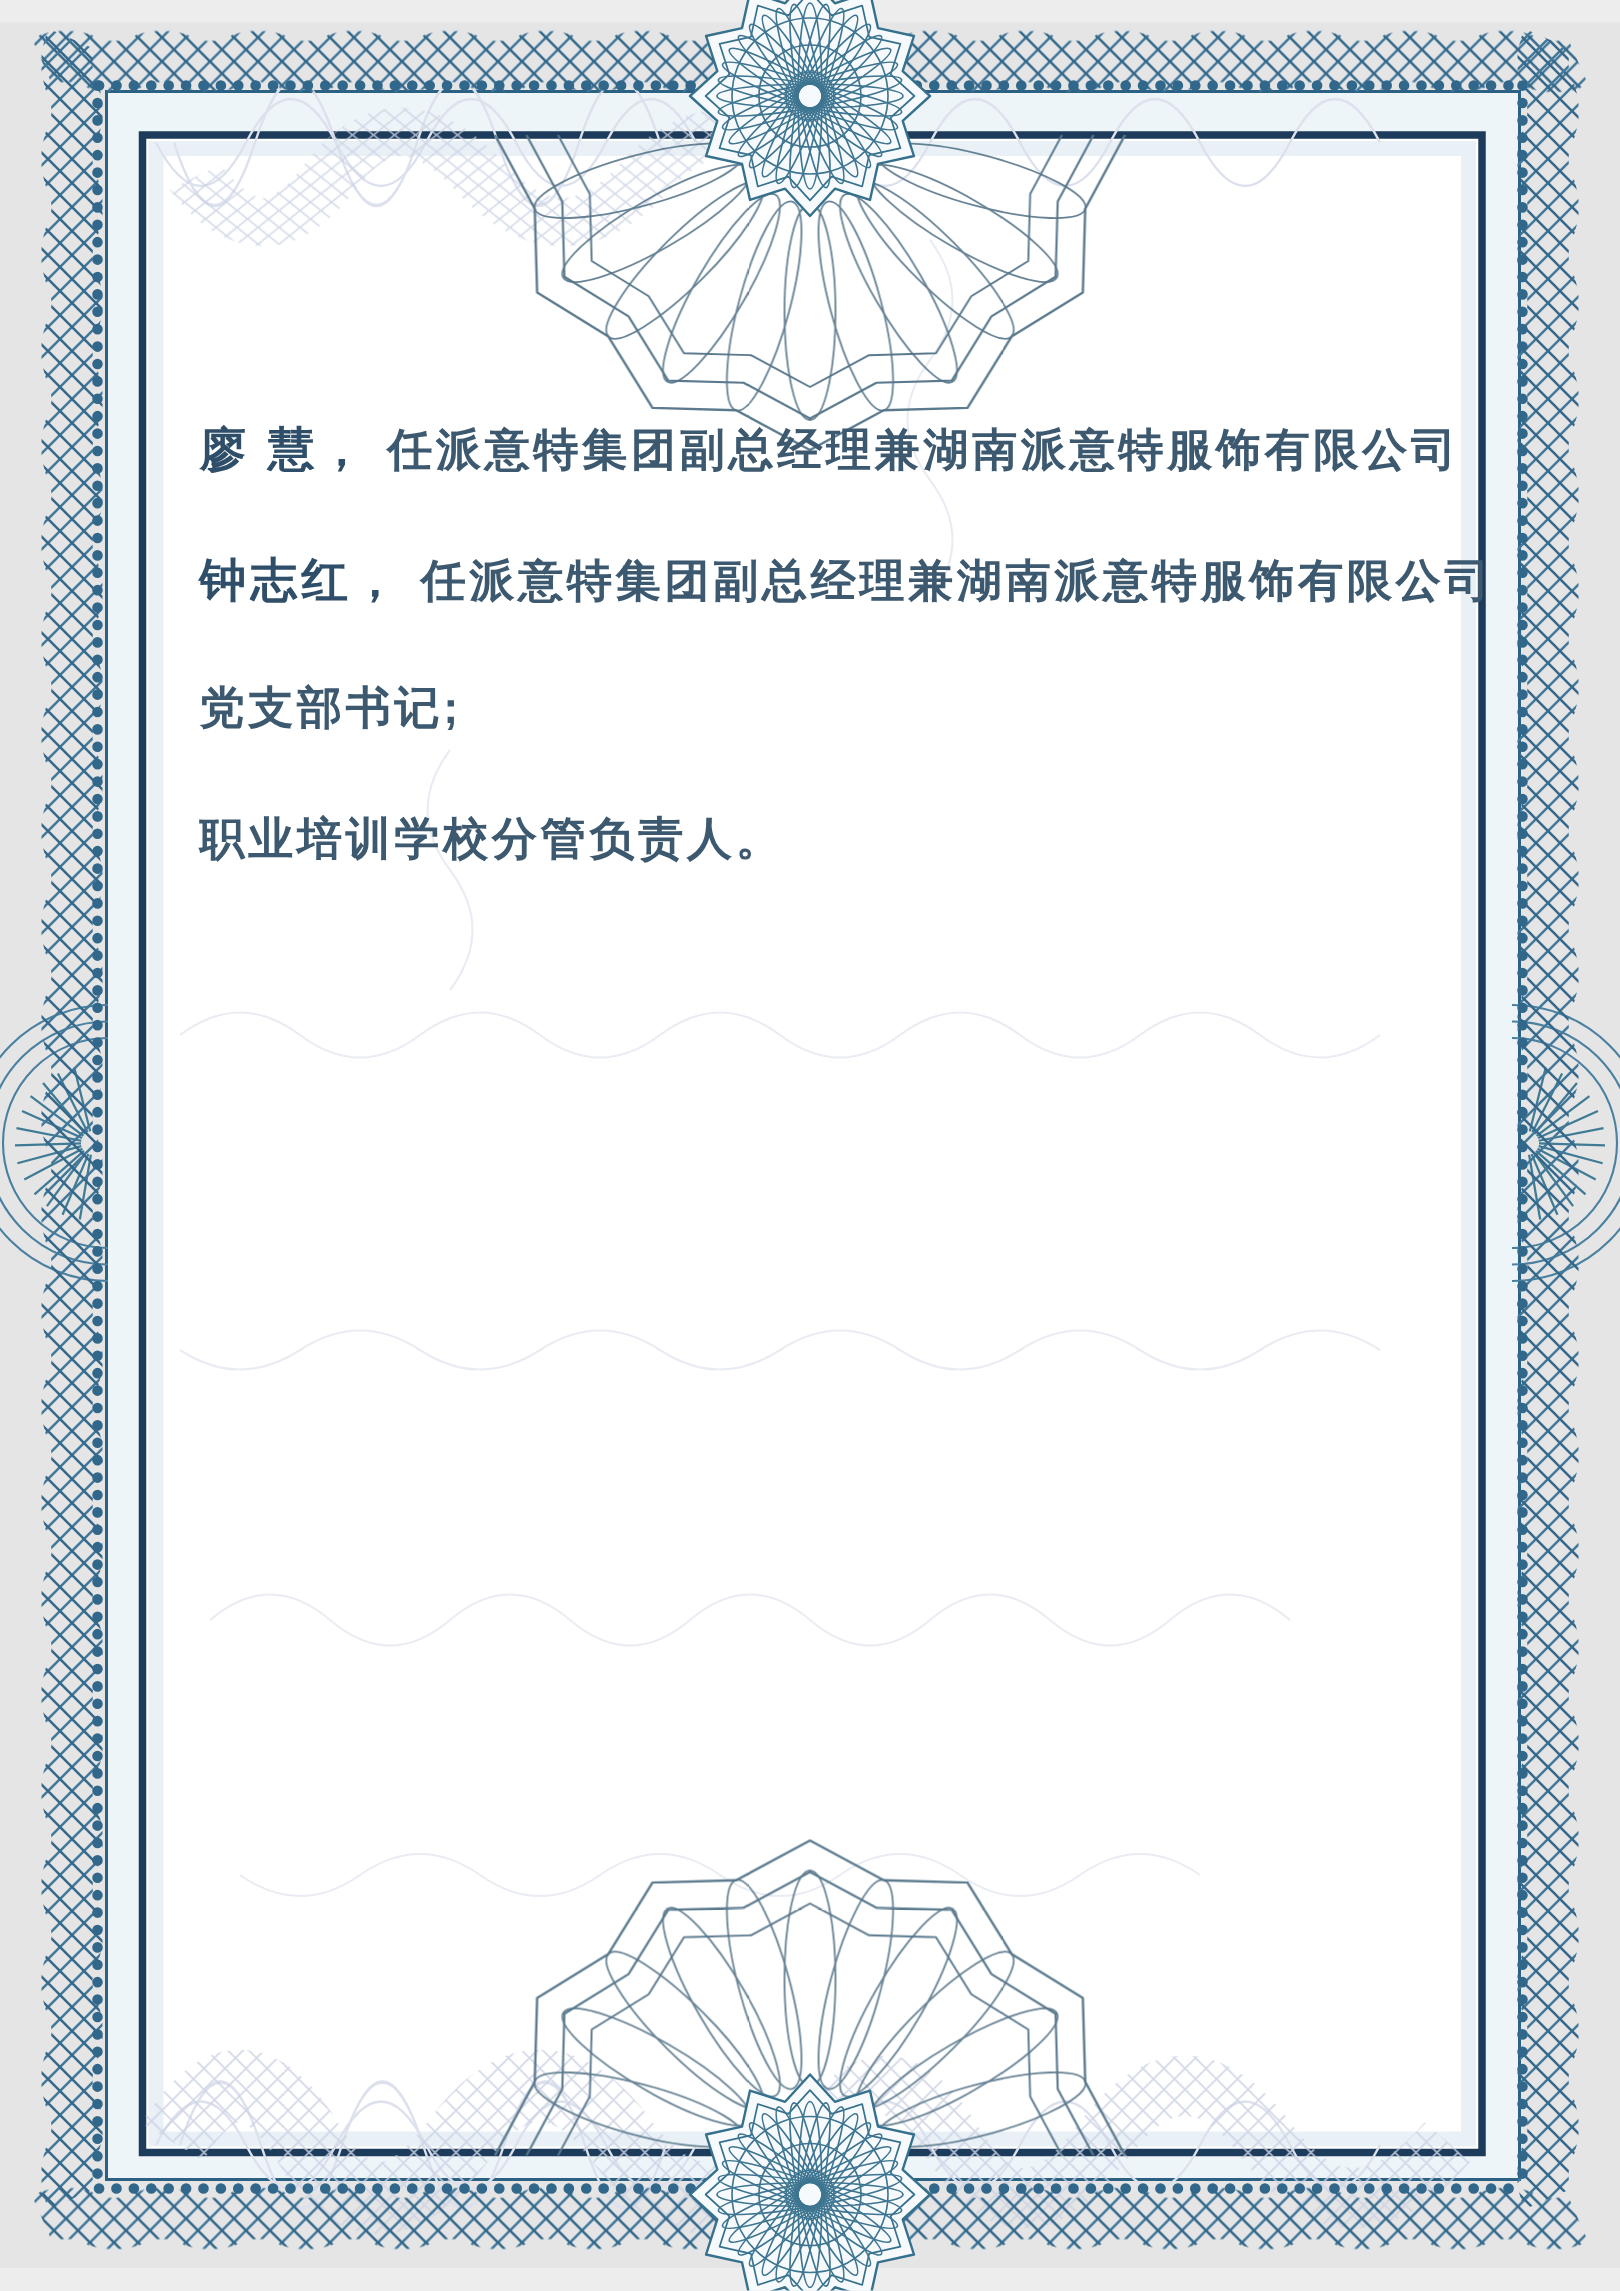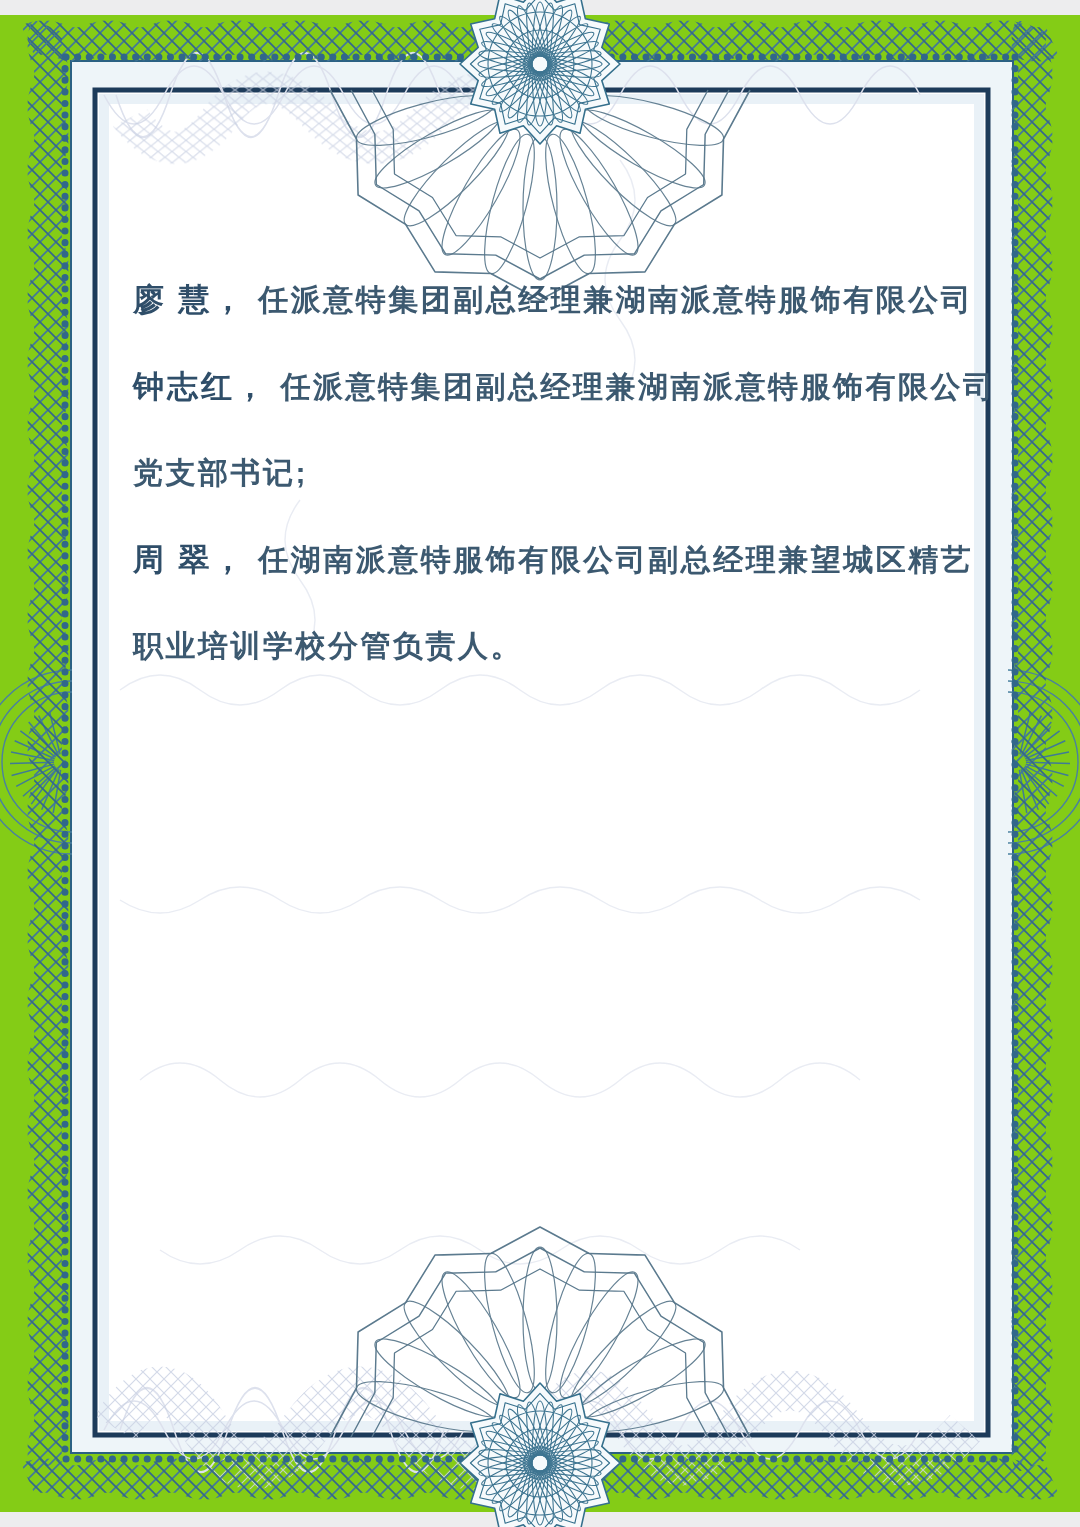--- a/index.html
+++ b/index.html
@@ -1,16 +1,16 @@
 <!DOCTYPE html>
 <html><head>
 <meta charset="utf-8">
 <style>
   html,body{margin:0;padding:0;background:#f7f7f8;}
-  .page{position:relative;width:1080px;height:1527px;background:#84cc16;overflow:hidden;
+  .page{position:relative;width:1080px;height:1527px;background:#e5e5e5;overflow:hidden;
         font-family:"Liberation Sans","DejaVu Sans",sans-serif;}
   .border-art{position:absolute;left:0;top:0;width:1080px;height:1527px;display:block;}
   .textblock{position:absolute;left:133px;top:257px;z-index:5;}
   .tline{display:block;height:86.5px;line-height:86.5px;white-space:nowrap;
          font-size:30px;letter-spacing:2.5px;color:#3c5970;font-weight:600;}
   .pname{font-weight:800;font-size:31px;color:#2f4e69;letter-spacing:3px;}
   .pcomma{font-weight:800;color:#2f4e69;margin-right:13px;}
 </style>
 </head>
 <body>
@@ -160,17 +160,16 @@
   <div class="textblock">
 
     <div class="tline"><span class="pname">廖 慧</span><span class="pcomma">，</span><span>任派意特集团副总经理兼湖南派意特服饰有限公司</span></div>
 
     <div class="tline"><span class="pname">钟志红</span><span class="pcomma">，</span><span>任派意特集团副总经理兼湖南派意特服饰有限公司</span></div>
     <div class="tline"><span>党支部书记;</span></div>
 
 
 
 
-    <div class="tline"><span class="pname">周 翠</span><span class="pcomma">，</span><span>任湖南派意特服饰有限公司副总经理兼望城区精艺</span></div>
     <div class="tline"><span>职业培训学校分管负责人。</span></div>
 
   </div>
 </div>
 
 </body></html>

